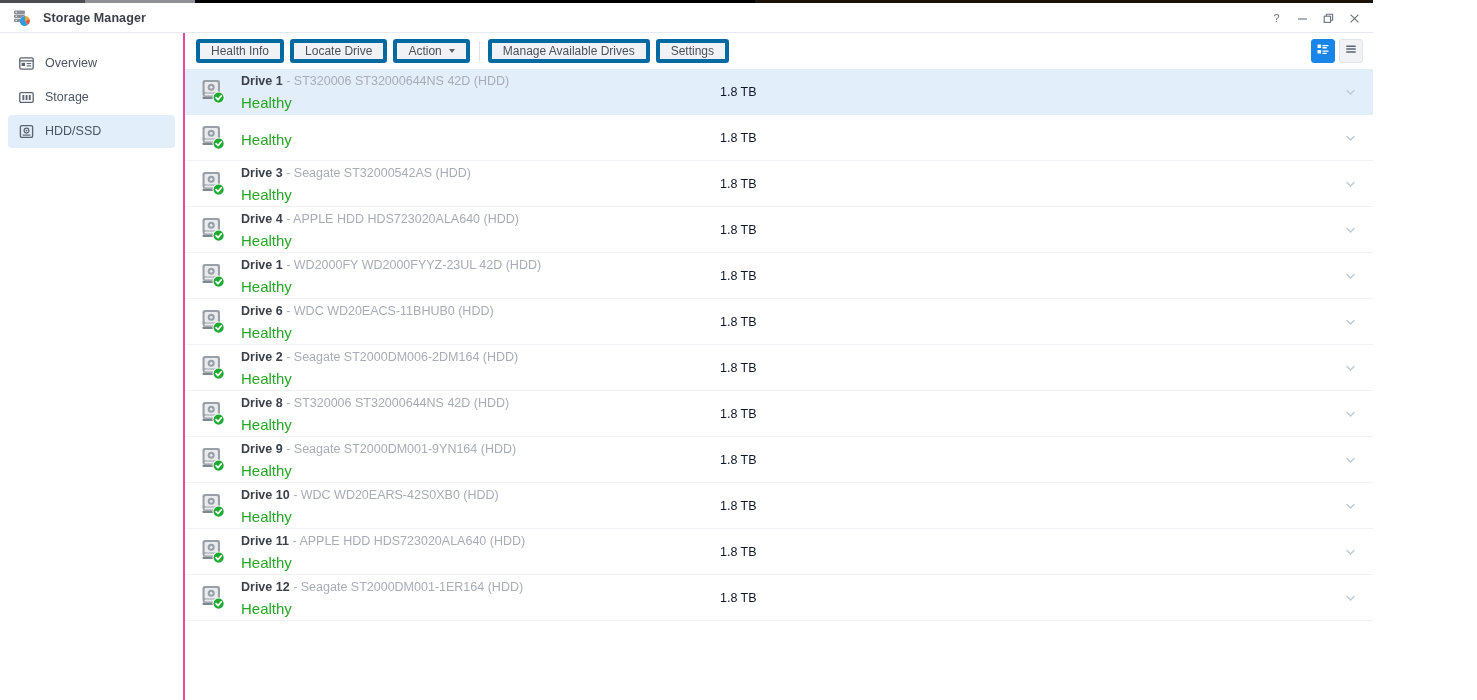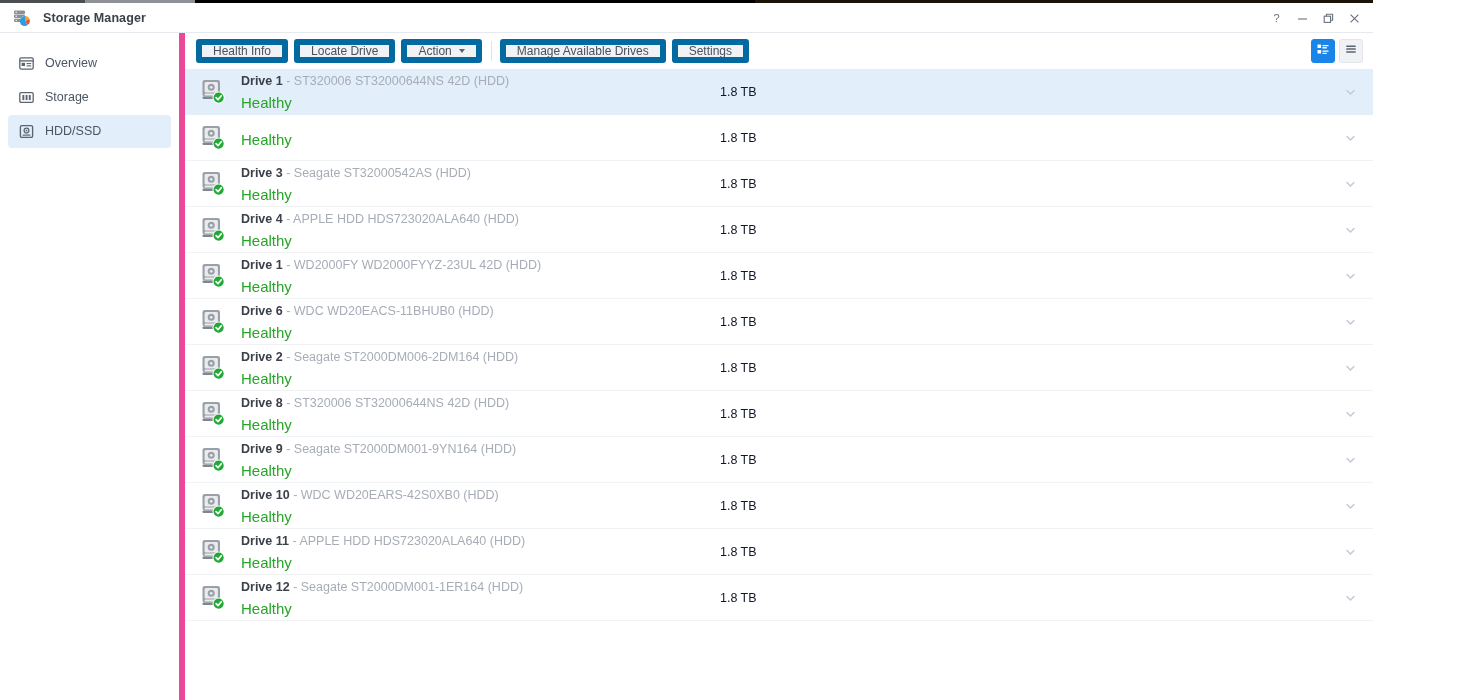--- a/index.html
+++ b/index.html
@@ -79,21 +79,21 @@
     display: flex;
     min-height: 0;
     background: #ffffff;
   }
 
   
   .sidebar {
     width: 185px;
     flex: 0 0 185px;
     background: #ffffff;
-    border-right: 6px solid #ec4899;
+    border-right: 2px solid #ec4899;
     padding-top: 14px;
   }
   .side-item {
     height: 33px;
     margin: 0 8px 0 8px;
     border-radius: 4px;
     display: flex;
     align-items: center;
     padding-left: 10px;
     color: #4b5563;
@@ -123,21 +123,21 @@
     height: 36px;
     flex: 0 0 36px;
     display: flex;
     align-items: center;
     padding: 0 10px 0 11px;
     position: relative;
   }
   .tb-btn {
     height: 24px;
     background: #f0f2f5;
-    border: 6px solid #0369a1;
+    border: 4px solid #0369a1;
     border-radius: 3px;
     color: #4a515c;
     font-size: 12px;
     padding: 0 11px;
     display: inline-flex;
     align-items: center;
     margin-right: 6px;
     white-space: nowrap;
     font-family: "Liberation Sans", sans-serif;
   }

